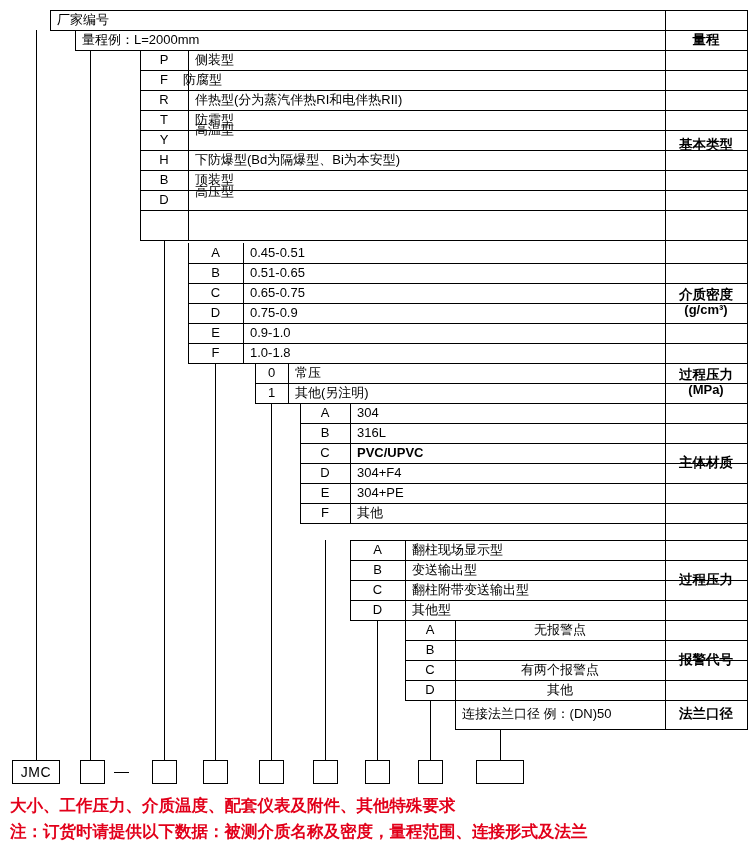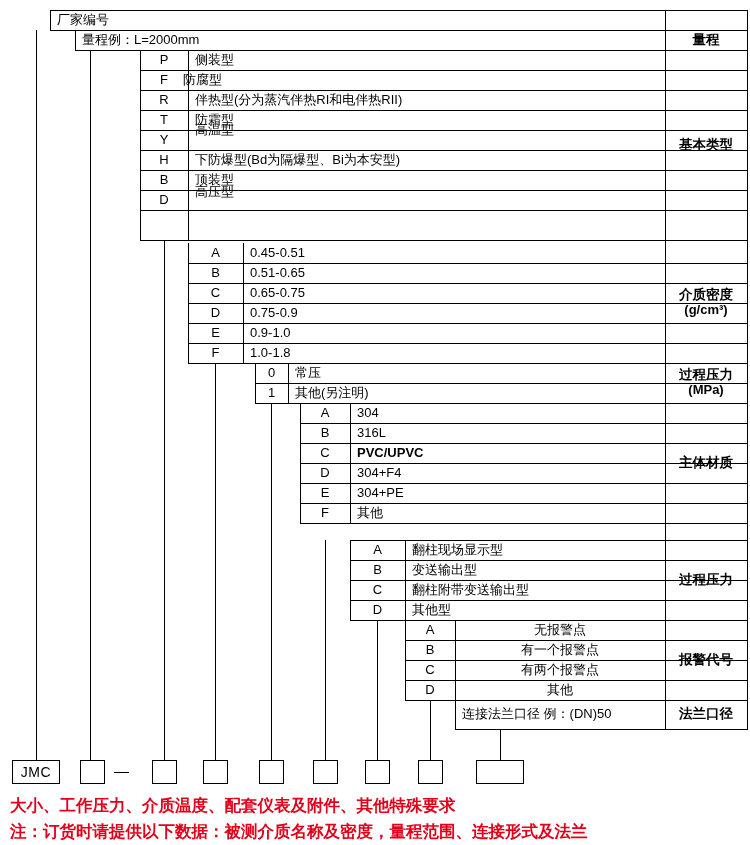--- a/index.html
+++ b/index.html
@@ -253,21 +253,20 @@
   <div class="cell cat-cell" style="left:665px; top:540px; width:82px; height:80px;">过程压力</div>
 
   <div class="vline" style="left:405px; top:620px; height:80px;"></div>
   <div class="vline" style="left:455px; top:620px; height:80px;"></div>
 
   <div class="cell code-cell" style="left:405px; top:620px; width:50px; height:20px;">A</div>
   <div class="cell code-cell" style="left:455px; top:620px; width:210px; height:20px;">无报警点</div>
   <div class="hline" style="left:405px; top:640px; width:343px;"></div>
 
   <div class="cell code-cell" style="left:405px; top:640px; width:50px; height:20px;">B</div>
-  <div class="cell code-cell" style="left:455px; top:640px; width:210px; height:20px;">有一个报警点</div>
   <div class="hline" style="left:405px; top:660px; width:343px;"></div>
 
   <div class="cell code-cell" style="left:405px; top:660px; width:50px; height:20px;">C</div>
   <div class="cell code-cell" style="left:455px; top:660px; width:210px; height:20px;">有两个报警点</div>
   <div class="hline" style="left:405px; top:680px; width:343px;"></div>
 
   <div class="cell code-cell" style="left:405px; top:680px; width:50px; height:20px;">D</div>
   <div class="cell code-cell" style="left:455px; top:680px; width:210px; height:20px;">其他</div>
   <div class="hline" style="left:405px; top:700px; width:343px;"></div>
 

